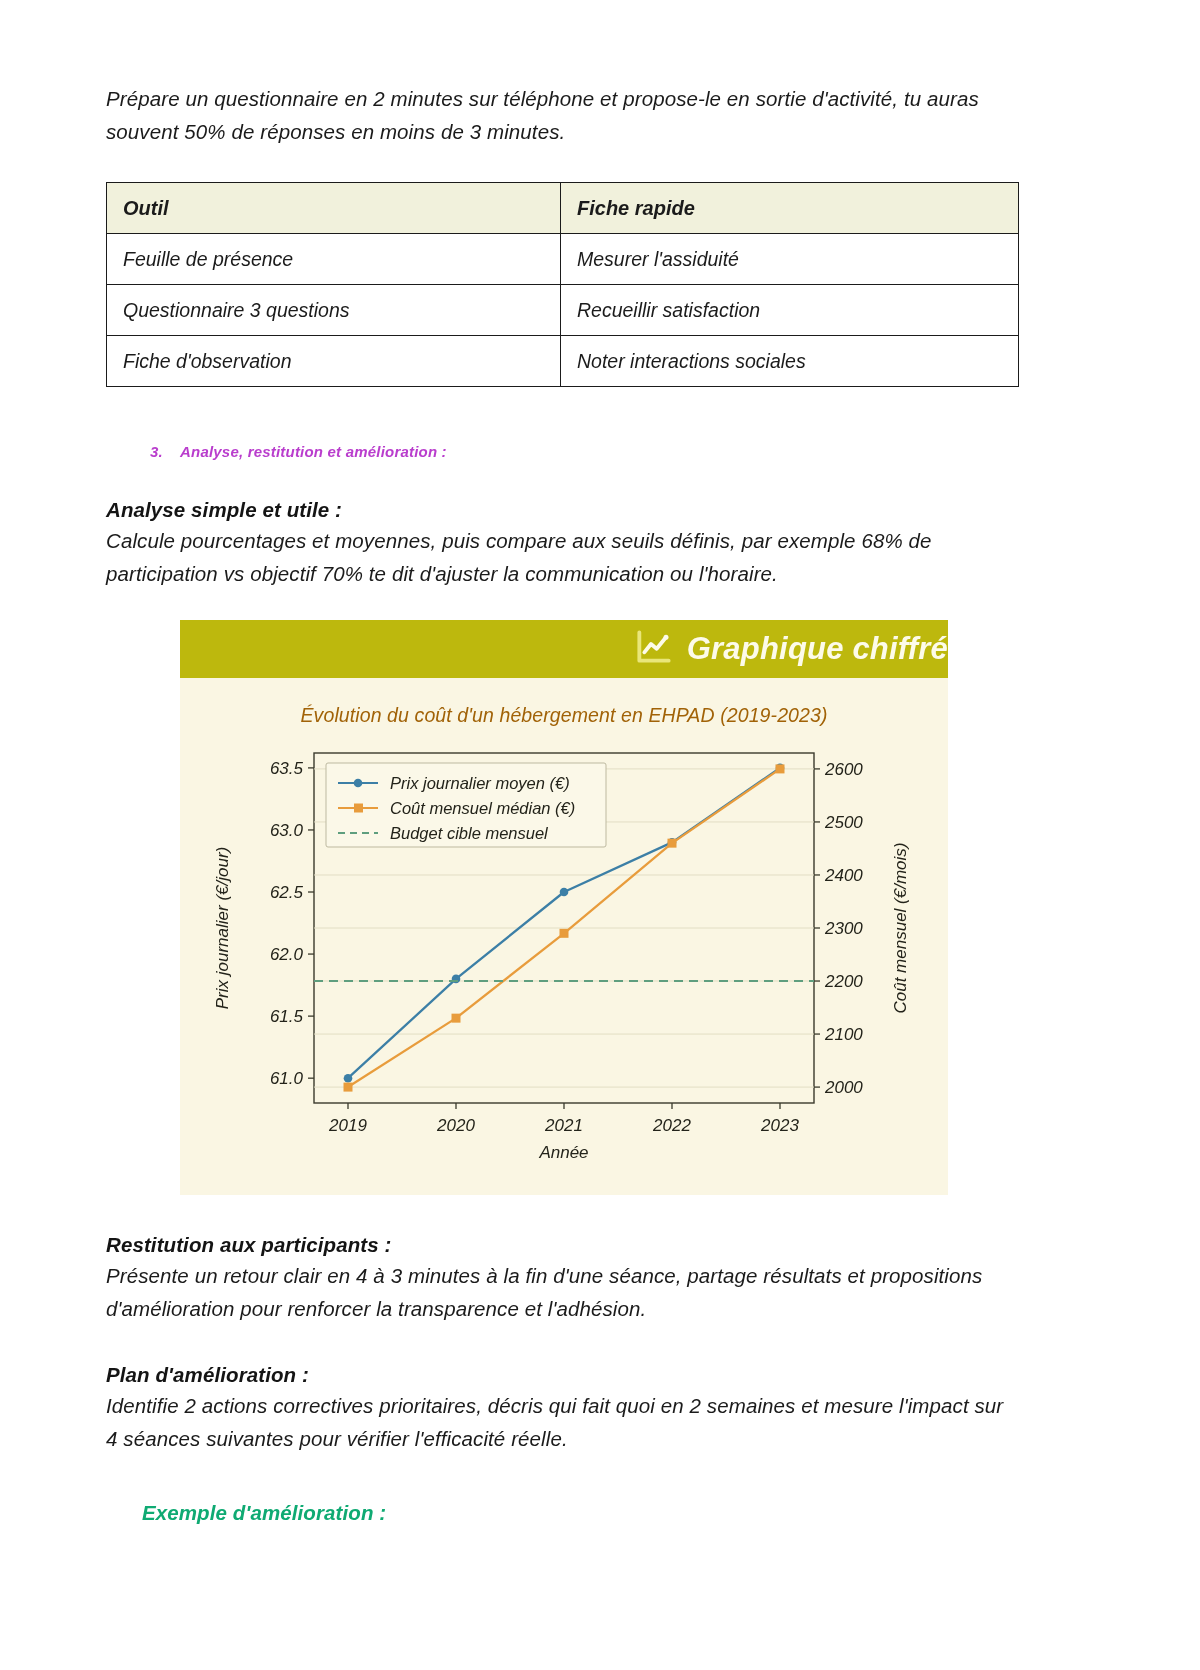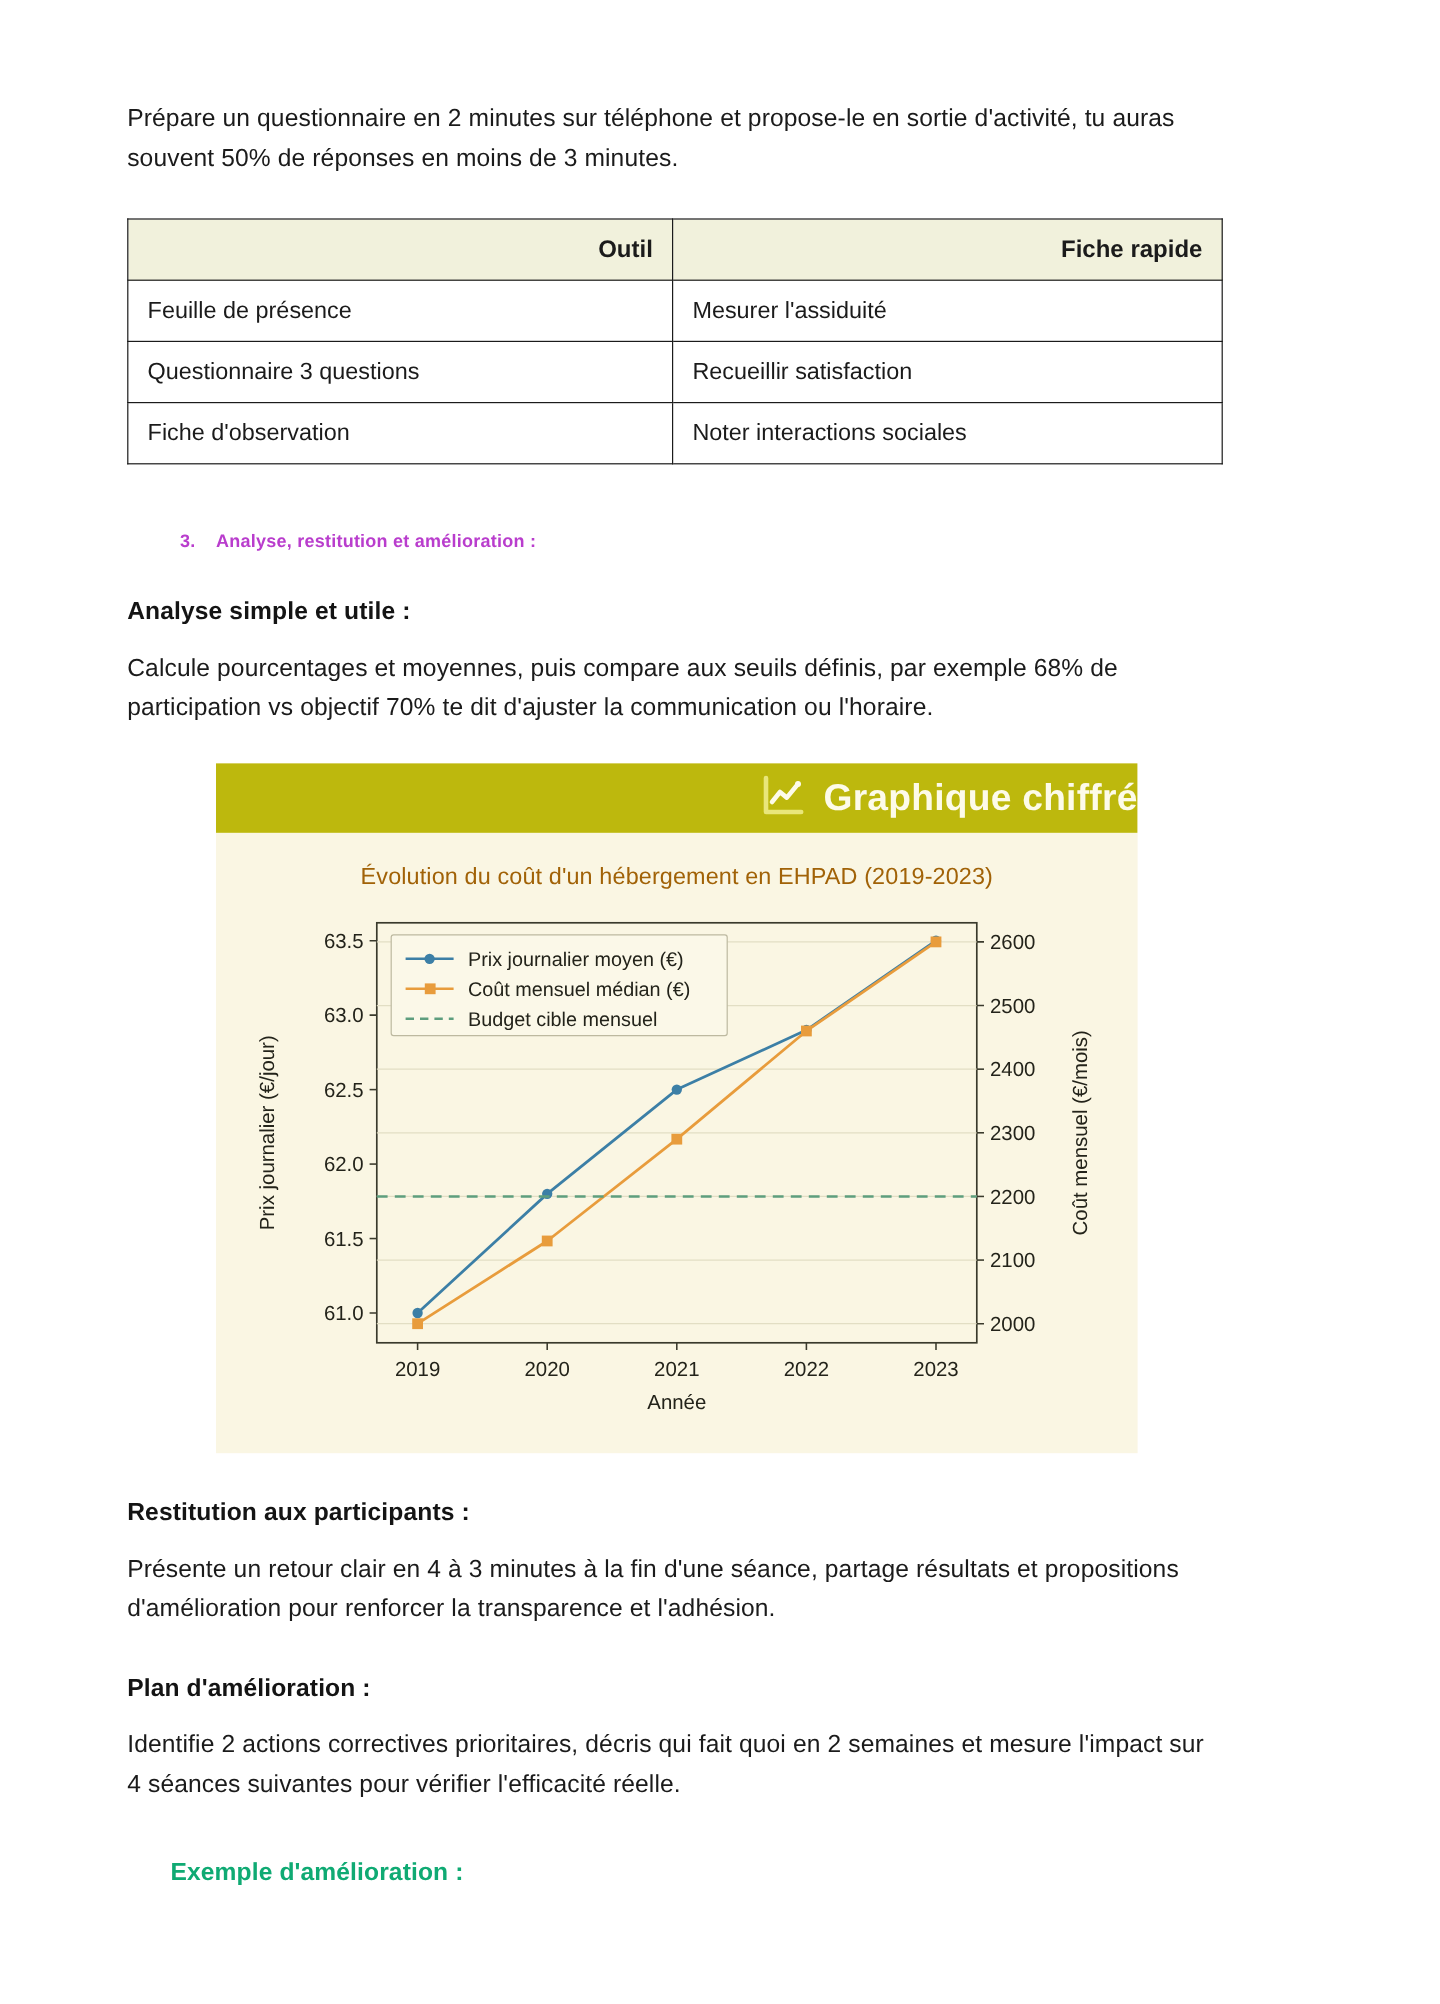--- a/index.html
+++ b/index.html
@@ -13,20 +13,21 @@
     font-family: "Liberation Sans", sans-serif;
     color: #1b1b1b;
     overflow: hidden;
   }
   .page {
     position: relative;
     width: 1200px;
     height: 1670px;
     padding: 0;
     box-sizing: border-box;
+    font-style: italic;
   }
   .content {
     position: absolute;
     left: 106px;
     top: 82px;
     width: 912px;
   }
 
   p.body-text {
     font-size: 20.5px;
@@ -47,21 +48,21 @@
   table.tools-table td {
     border: 1.6px solid #1b1b1b;
     height: 50px;
     font-size: 19.5px;
     padding: 0 16px;
     color: #1b1b1b;
   }
   table.tools-table th {
     background: #f1f1dc;
     font-weight: bold;
-    text-align: right;
+    text-align: left;
     font-size: 20px;
   }
   table.tools-table td {
     text-align: left;
     font-weight: normal;
   }
   table.tools-table col.c1 { width: 454px; }
   table.tools-table col.c2 { width: 458px; }
 
   
@@ -79,21 +80,21 @@
   }
 
   .sub-heading {
     margin-top: 38px;
     font-size: 20.5px;
     font-weight: bold;
     color: #141414;
     letter-spacing: 0.1px;
   }
   .sub-heading + p.body-text {
-    margin-top: 18px;
+    margin-top: 2px;
   }
 
   .green-heading {
     margin-top: 46px;
     font-size: 20.5px;
     font-weight: bold;
     color: #0faa73;
     letter-spacing: 0.1px;
     margin-left: 36px;
   }

